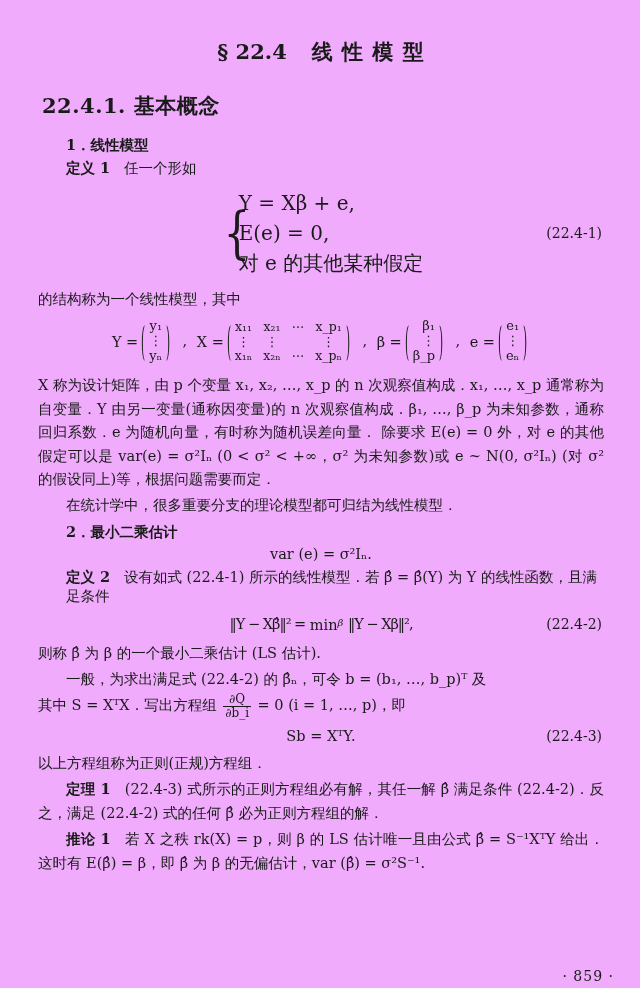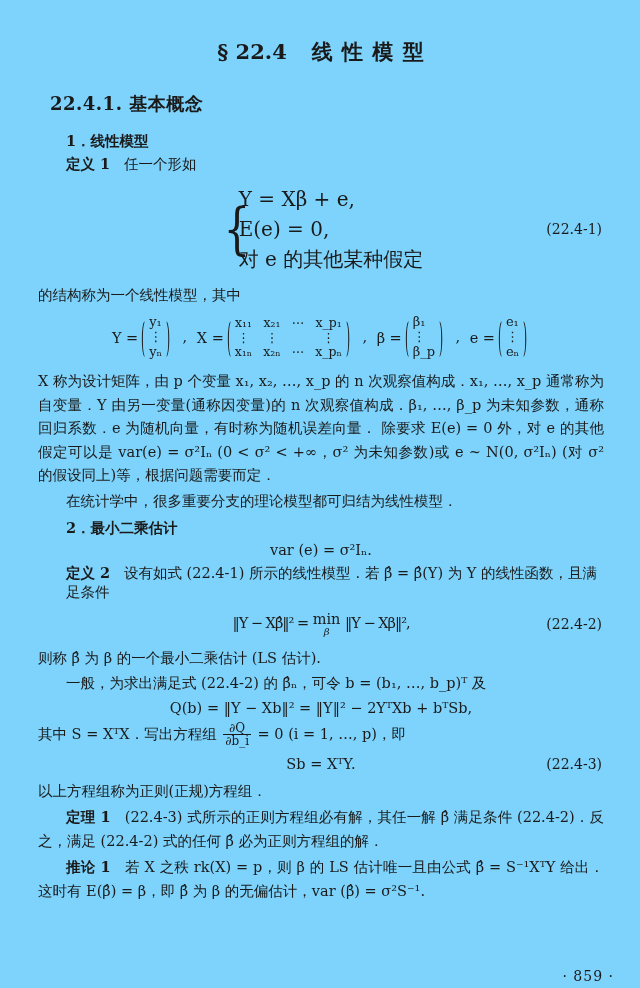--- a/index.html
+++ b/index.html
@@ -15,44 +15,44 @@
     position: relative;
     overflow: hidden;
   }
   .page {
     position: relative;
     width: 640px;
     height: 988px;
     padding: 0;
     box-sizing: border-box;
     
-    background: #7dd3fc;
+    background: #f0abfc;
   }
   .content {
     position: absolute;
     left: 38px;
     top: 30px;
     width: 566px;
   }
 
   h1.section-title {
     font-size: 21px;
     font-weight: bold;
     text-align: center;
     margin: 8px 0 26px 0;
     letter-spacing: 1px;
     font-family: "DejaVu Serif", "Liberation Serif", serif;
   }
   h1.section-title .secnum {
     letter-spacing: 0px;
   }
   h2.subsection-title {
-    font-size: 18px;
+    font-size: 21px;
     font-weight: bold;
-    margin: 0 0 16px 12px;
+    margin: 0 0 16px 4px;
     letter-spacing: 0.5px;
   }
   .para {
     font-size: 14.5px;
     line-height: 1.62;
     margin: 0 0 2px 0;
     text-align: justify;
   }
   .indent1 {
     text-indent: 28px;
@@ -112,21 +112,21 @@
   .paren {
     display: inline-block;
     font-size: 15px;
     transform: scaleY(2.6) scaleX(0.7);
     transform-origin: center;
     margin: 0 2px;
   }
   .colvec {
     display: inline-flex;
     flex-direction: column;
-    align-items: flex-start;
+    align-items: flex-end;
     font-size: 13px;
     line-height: 1.15;
     margin: 0 1px;
   }
   .matgrid {
     display: inline-grid;
     font-size: 12.5px;
     line-height: 1.15;
     grid-auto-flow: row;
     justify-items: center;
@@ -142,21 +142,21 @@
     vertical-align: middle;
     text-align: center;
     font-size: 12px;
     line-height: 1.05;
     margin: 0 2px;
   }
   .frac .num { border-bottom: 1px solid #1a1a1a; padding: 0 2px; }
   .frac .den { padding: 0 2px; }
   .underbrace-min {
     display: inline-flex;
-    flex-direction: column;
+    flex-direction: row;
     vertical-align: middle;
     line-height: 1;
   }
   .underbrace-min .lbl { font-size: 10px; font-style: italic; }
   .norm { letter-spacing: -1px; }
   .pagefoot {
     position: absolute;
     right: 26px;
     bottom: 4px;
     font-size: 14px;
@@ -268,21 +268,20 @@
         <span class="lbl">β</span>
       </span>
       <span class="norm">‖Y − Xβ‖²,</span>
       <span class="eqnum">(22.4-2)</span>
     </div>
 
     <p class="para">则称 β̂ 为 β 的一个最小二乘估计 (LS 估计).</p>
 
     <p class="para indent1">一般，为求出满足式 (22.4-2) 的 β̂ₙ，可令 b = (b₁, …, b_p)ᵀ 及</p>
 
-    <div class="math-block" style="margin:4px 0 6px 0;">Q(b) = ‖Y − Xb‖² = ‖Y‖² − 2YᵀXb + bᵀSb,</div>
 
     <p class="para">
       <span>其中 S = XᵀX．写出方程组</span>
       <span class="frac">
         <span class="num">∂Q</span>
         <span class="den">∂b_i</span>
       </span>
       <span>= 0 (i = 1, …, p)，即</span>
     </p>
 

